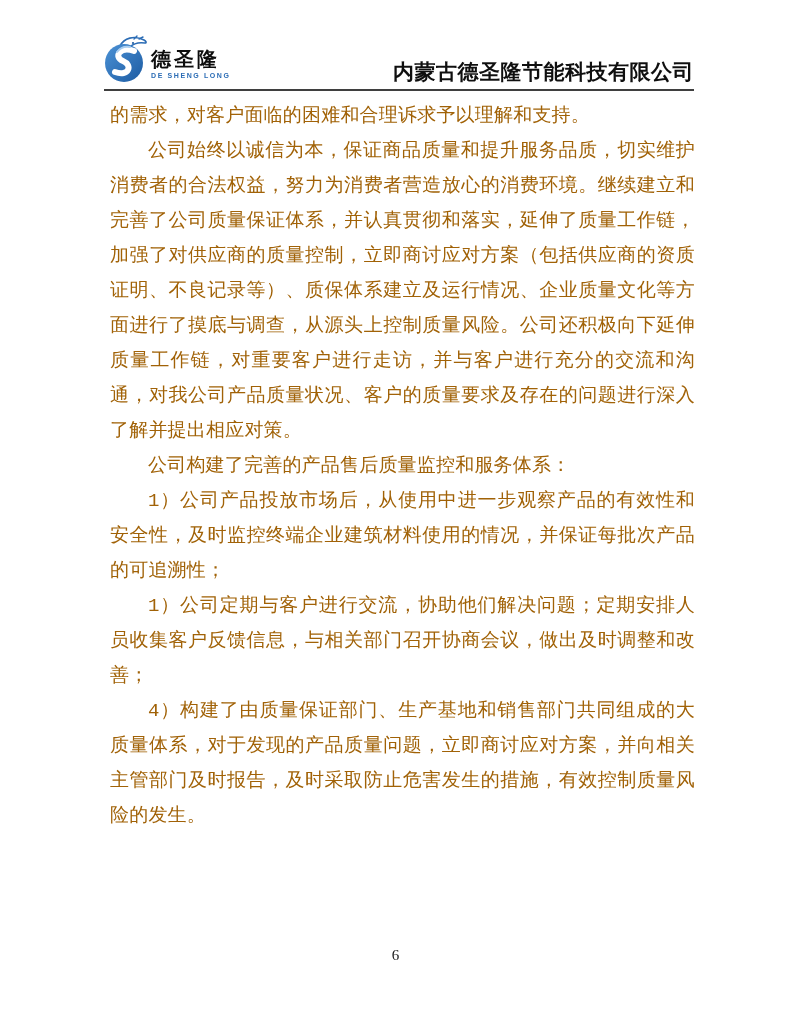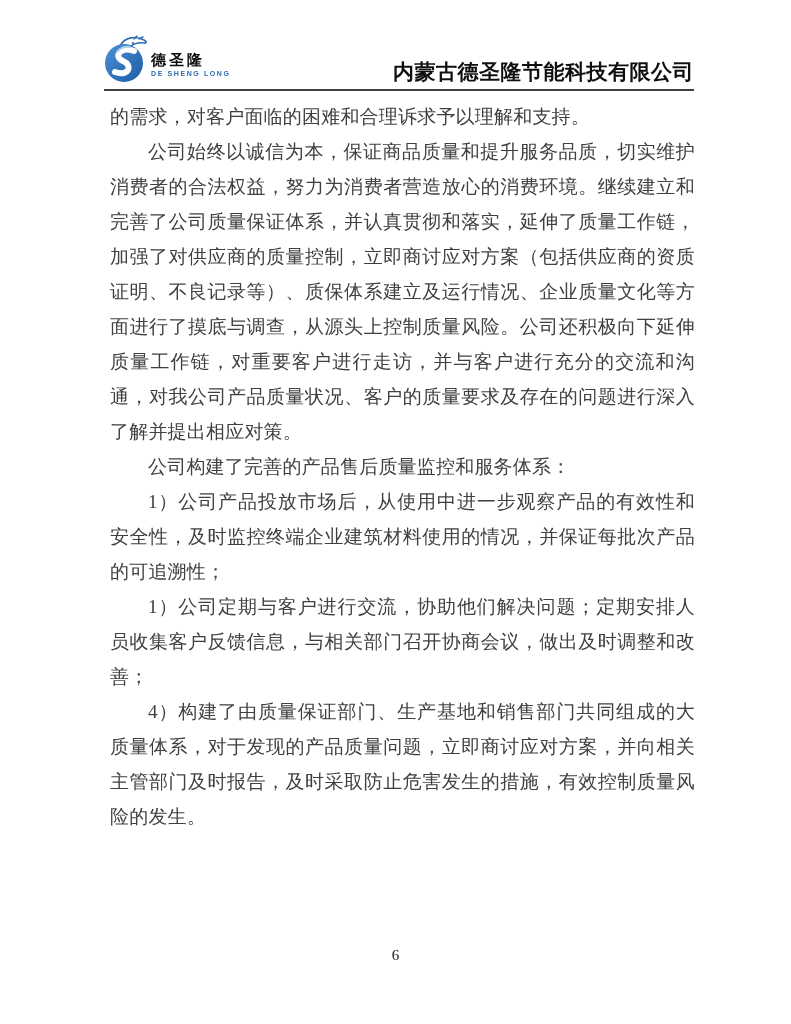--- a/index.html
+++ b/index.html
@@ -28,21 +28,21 @@
   }
   .logo-block {
     display: flex;
     align-items: center;
     gap: 3px;
   }
   .logo-mark { width: 44px; height: 50px; display: block; }
   .logo-words { display: flex; flex-direction: column; line-height: 1; padding-top: 10px; }
   .logo-cn {
     font-family: "Liberation Sans", "DejaVu Sans", sans-serif;
-    font-size: 15px;
+    font-size: 20px;
     font-weight: 700;
     color: #0d0d0d;
     letter-spacing: 3px;
     white-space: nowrap;
   }
   .logo-en {
     font-family: "Liberation Sans", "DejaVu Sans", sans-serif;
     font-size: 7px;
     font-weight: 700;
     color: #2b6cb5;
@@ -61,22 +61,23 @@
   }
   
   .doc-body {
     position: absolute;
     top: 99px;
     left: 110px;
     right: 96px;
     font-size: 19px;
     line-height: 35px;
     text-align: justify;
-    color: #404040;
+    color: #a16207;
     letter-spacing: 0.2px;
+    font-family: Liberation Mono, monospace;
   }
   .doc-body p { text-align: justify; }
   .doc-body p.indent { text-indent: 2em; }
   
   .page-footer {
     position: absolute;
     bottom: 60px;
     left: 0;
     right: 0;
     text-align: center;

